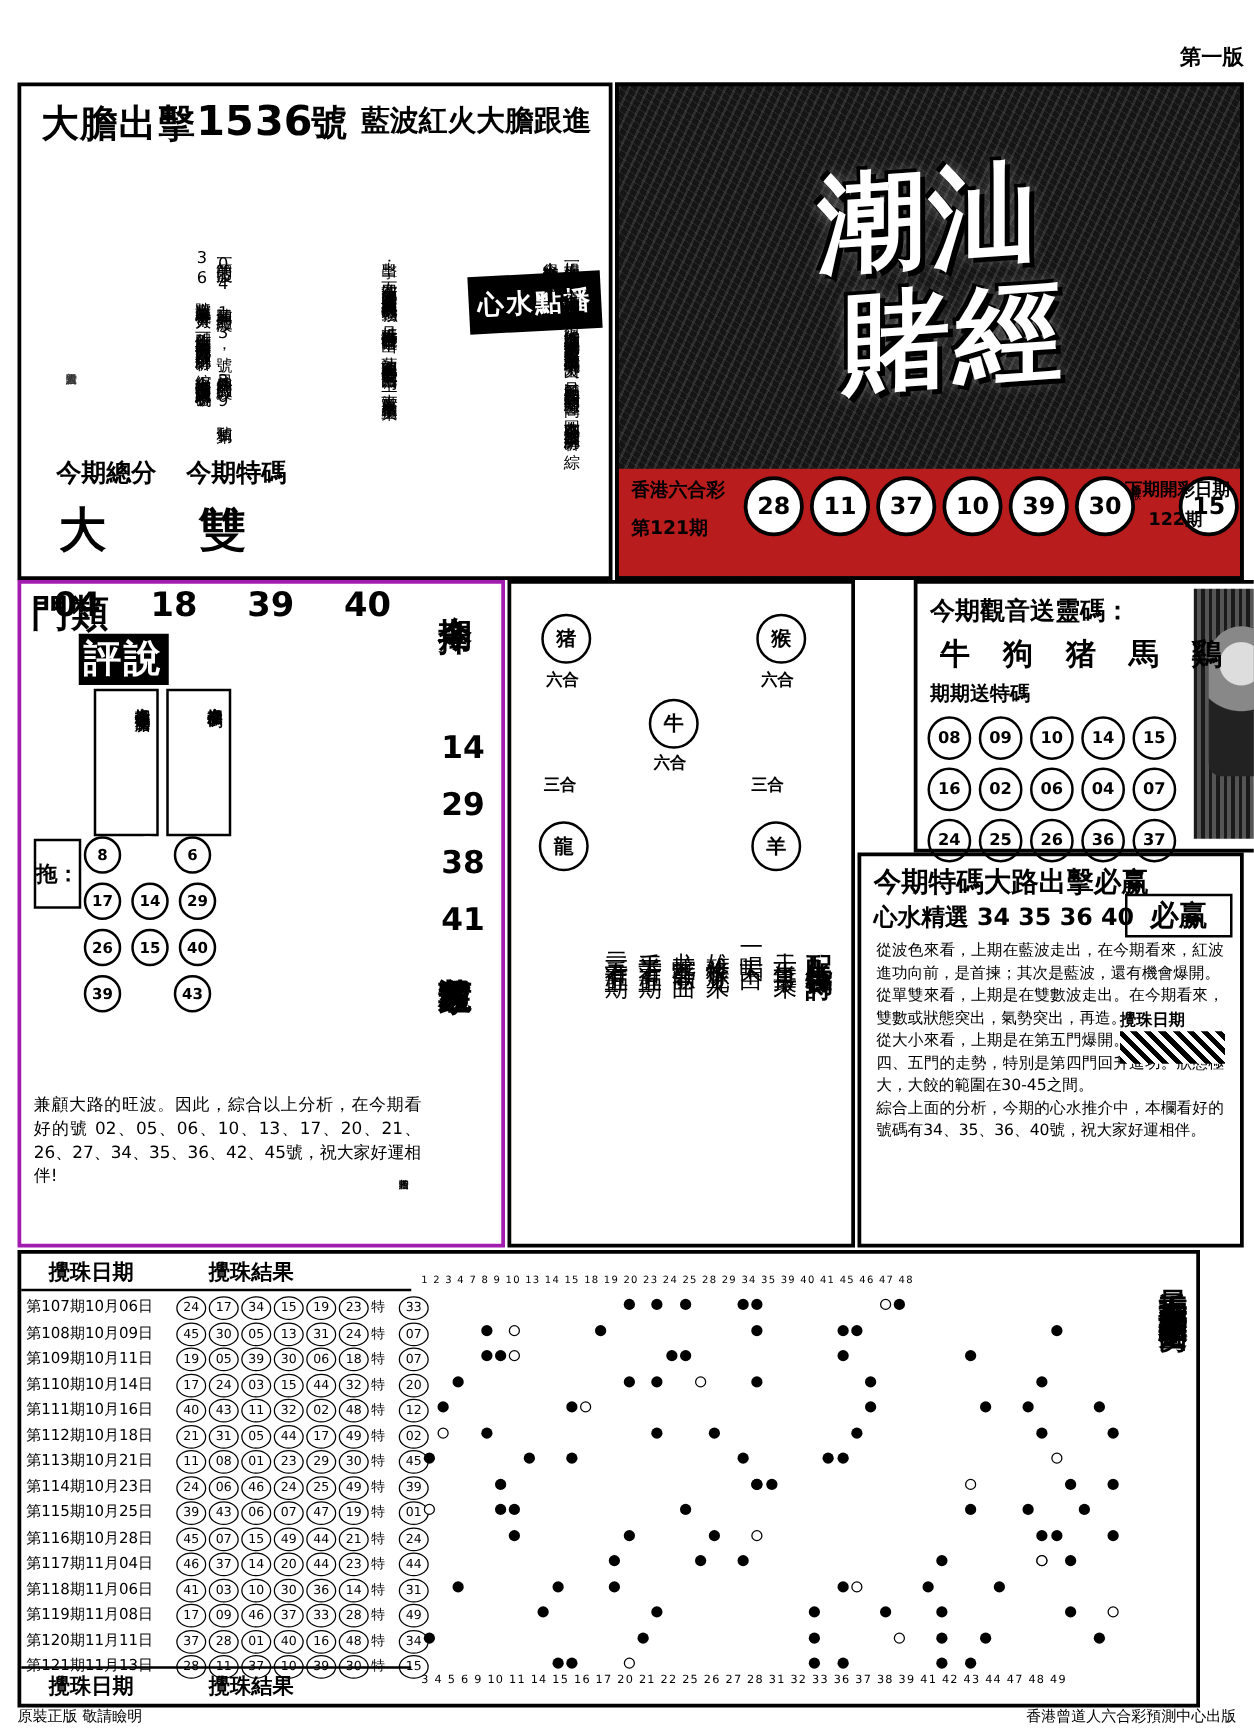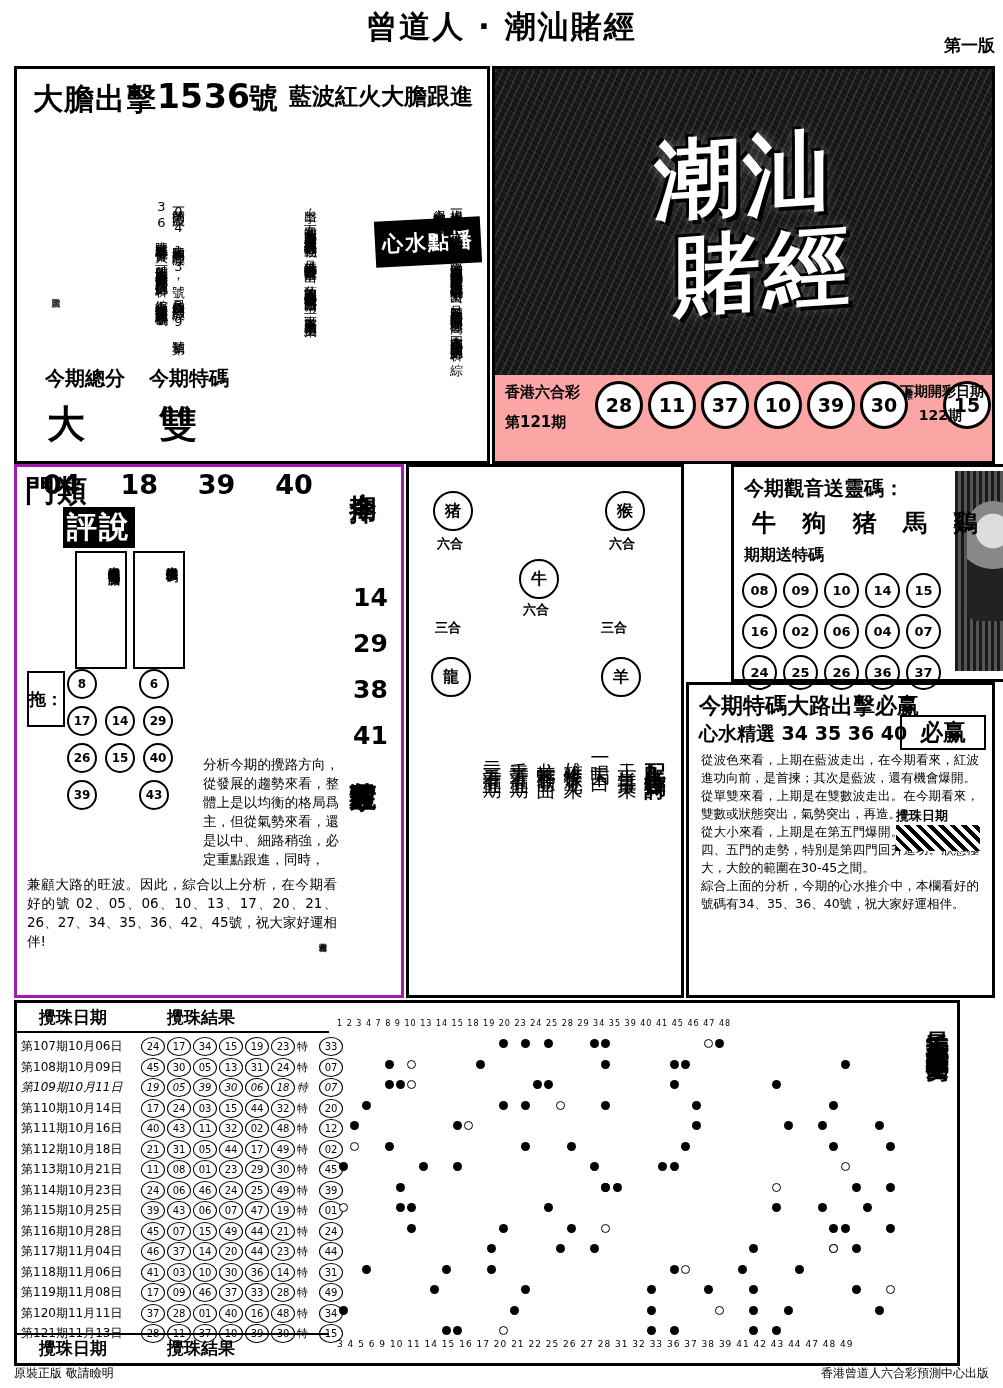--- a/index.html
+++ b/index.html
@@ -60,21 +60,21 @@
        #151515;}
   .logo-art{position:absolute;left:10px;top:4px;width:477px;height:300px;
      display:flex;align-items:center;justify-content:center;}
   .logo-text{
      font-size:86px;font-weight:bold;color:#fff;letter-spacing:4px;line-height:96px;
      text-align:center;
      text-shadow:4px 4px 0 #000, -3px -3px 0 #000, 0 0 12px rgba(255,255,255,.4);
      transform:rotate(-4deg) skewX(-4deg);
   }
   .logo-text .l2{display:block;margin-left:40px;}
-  .tr-bottom{position:absolute;left:0;bottom:0;width:497px;height:86px;background:#fca5a5;}
+  .tr-bottom{position:absolute;left:0;bottom:0;width:497px;height:86px;background:#b91c1c;}
   .tr-bottom .lab1{position:absolute;left:10px;top:8px;font-size:15px;font-weight:bold;}
   .tr-bottom .lab2{position:absolute;left:10px;top:38px;font-size:15px;font-weight:bold;}
   .balls-row{position:absolute;left:100px;top:6px;display:flex;gap:5px;}
   .ball{width:42px;height:42px;border-radius:50%;border:3px solid #000;background:#fff;
         display:flex;align-items:center;justify-content:center;font-size:19px;font-weight:bold;}
   .ball.last{margin-left:30px;}
   .tr-bottom .vnote{position:absolute;left:408px;top:6px;font-size:8px;writing-mode:vertical-rl;line-height:10px;}
   .tr-bottom .nxt1{position:absolute;right:8px;top:8px;font-size:14px;font-weight:bold;}
   .tr-bottom .nxt2{position:absolute;right:30px;top:32px;font-size:14px;font-weight:bold;}
 
@@ -164,21 +164,20 @@
   
   .ft-left{position:absolute;left:14px;bottom:6px;font-size:12px;}
   .ft-right{position:absolute;right:14px;bottom:6px;font-size:12px;}
 </style>
 </head>
 <body>
 
 <div class="page">
 
   <div class="masthead">
-    <div class="title">曾道人 · 潮汕賭經</div>
     <div class="edition">第一版</div>
   </div>
 
   <div class="tl-box">
     <div class="tl-head">
       <span class="big">大膽出擊</span>
       <span class="n1">15</span>
       <span class="n2">36</span>
       <span class="hao">號</span>
       <span class="sub">藍波紅火大膽跟進</span>
@@ -226,21 +225,20 @@
       <div class="nxt1">下期開彩日期</div>
       <div class="nxt2">122期</div>
     </div>
   </div>
 
   <div class="ml-box">
     <div class="ml-title">
       <div class="t1">門類</div>
       <div class="t2">評說</div>
     </div>
-    <div class="ml-para2">分析今期的攪路方向，從發展的趨勢來看，整體上是以均衡的格局爲主，但從氣勢來看，還是以中、細路稍強，必定重點跟進，同時，</div>
     <div class="ml-para3">兼顧大路的旺波。因此，綜合以上分析，在今期看好的號 02、05、06、10、13、17、20、21、26、27、34、35、36、42、45號，祝大家好運相伴!</div>
 
     <div class="ml-tablewrap">
       <div class="tbl-hd">
         <div>今期提供連碼雙膽：</div>
         <div>今期提供平碼：</div>
       </div>
       <div class="tbl-left-lab">拖：</div>
       <div class="grid-circles">
         <div class="r">
@@ -354,21 +352,21 @@
       <span class="h2">攪珠結果</span>
     </div>
     <div class="bt-ft">
       <span class="h1">攪珠日期</span>
       <span class="h2">攪珠結果</span>
     </div>
 
     <div id="history-rows">
         <div class="rowline" style="top: 34px;"><span class="date">第107期10月06日</span><span class="nball">24</span><span class="nball">17</span><span class="nball">34</span><span class="nball">15</span><span class="nball">19</span><span class="nball">23</span><span class="sp">特</span><span class="tema">33</span></div>
         <div class="rowline" style="top: 54.5px;"><span class="date">第108期10月09日</span><span class="nball">45</span><span class="nball">30</span><span class="nball">05</span><span class="nball">13</span><span class="nball">31</span><span class="nball">24</span><span class="sp">特</span><span class="tema">07</span></div>
-        <div class="rowline" style="top: 75px; font-style: italic;"><span class="date">第109期10月11日</span><span class="nball">19</span><span class="nball">05</span><span class="nball">39</span><span class="nball">30</span><span class="nball">06</span><span class="nball">18</span><span class="sp">特</span><span class="tema">07</span></div>
+        <div class="rowline" style="top: 75px;"><span class="date">第109期10月11日</span><span class="nball">19</span><span class="nball">05</span><span class="nball">39</span><span class="nball">30</span><span class="nball">06</span><span class="nball">18</span><span class="sp">特</span><span class="tema">07</span></div>
         <div class="rowline" style="top: 95.5px;"><span class="date">第110期10月14日</span><span class="nball">17</span><span class="nball">24</span><span class="nball">03</span><span class="nball">15</span><span class="nball">44</span><span class="nball">32</span><span class="sp">特</span><span class="tema">20</span></div>
         <div class="rowline" style="top: 116px;"><span class="date">第111期10月16日</span><span class="nball">40</span><span class="nball">43</span><span class="nball">11</span><span class="nball">32</span><span class="nball">02</span><span class="nball">48</span><span class="sp">特</span><span class="tema">12</span></div>
         <div class="rowline" style="top: 136.5px;"><span class="date">第112期10月18日</span><span class="nball">21</span><span class="nball">31</span><span class="nball">05</span><span class="nball">44</span><span class="nball">17</span><span class="nball">49</span><span class="sp">特</span><span class="tema">02</span></div>
         <div class="rowline" style="top: 157px;"><span class="date">第113期10月21日</span><span class="nball">11</span><span class="nball">08</span><span class="nball">01</span><span class="nball">23</span><span class="nball">29</span><span class="nball">30</span><span class="sp">特</span><span class="tema">45</span></div>
         <div class="rowline" style="top: 177.5px;"><span class="date">第114期10月23日</span><span class="nball">24</span><span class="nball">06</span><span class="nball">46</span><span class="nball">24</span><span class="nball">25</span><span class="nball">49</span><span class="sp">特</span><span class="tema">39</span></div>
         <div class="rowline" style="top: 198px;"><span class="date">第115期10月25日</span><span class="nball">39</span><span class="nball">43</span><span class="nball">06</span><span class="nball">07</span><span class="nball">47</span><span class="nball">19</span><span class="sp">特</span><span class="tema">01</span></div>
         <div class="rowline" style="top: 218.5px;"><span class="date">第116期10月28日</span><span class="nball">45</span><span class="nball">07</span><span class="nball">15</span><span class="nball">49</span><span class="nball">44</span><span class="nball">21</span><span class="sp">特</span><span class="tema">24</span></div>
         <div class="rowline" style="top: 239px;"><span class="date">第117期11月04日</span><span class="nball">46</span><span class="nball">37</span><span class="nball">14</span><span class="nball">20</span><span class="nball">44</span><span class="nball">23</span><span class="sp">特</span><span class="tema">44</span></div>
         <div class="rowline" style="top: 259.5px;"><span class="date">第118期11月06日</span><span class="nball">41</span><span class="nball">03</span><span class="nball">10</span><span class="nball">30</span><span class="nball">36</span><span class="nball">14</span><span class="sp">特</span><span class="tema">31</span></div>
         <div class="rowline" style="top: 280px;"><span class="date">第119期11月08日</span><span class="nball">17</span><span class="nball">09</span><span class="nball">46</span><span class="nball">37</span><span class="nball">33</span><span class="nball">28</span><span class="sp">特</span><span class="tema">49</span></div>

